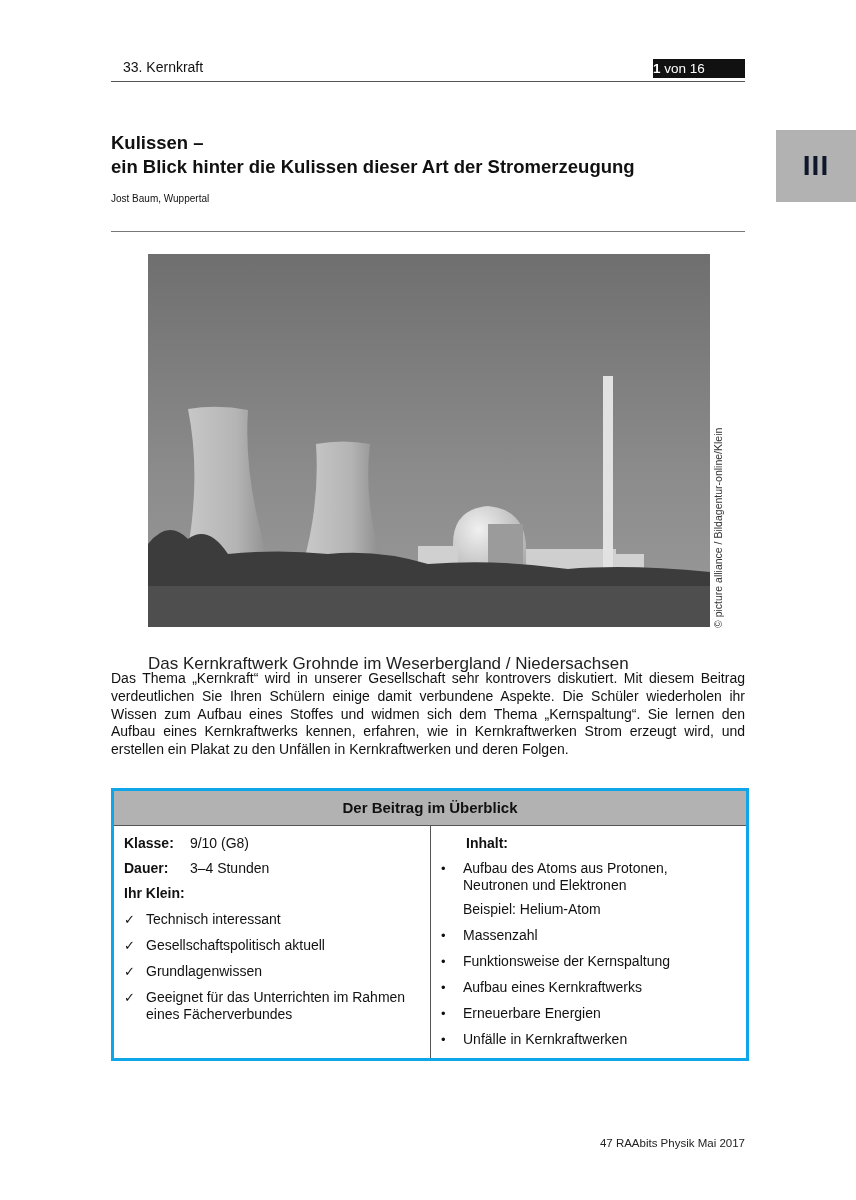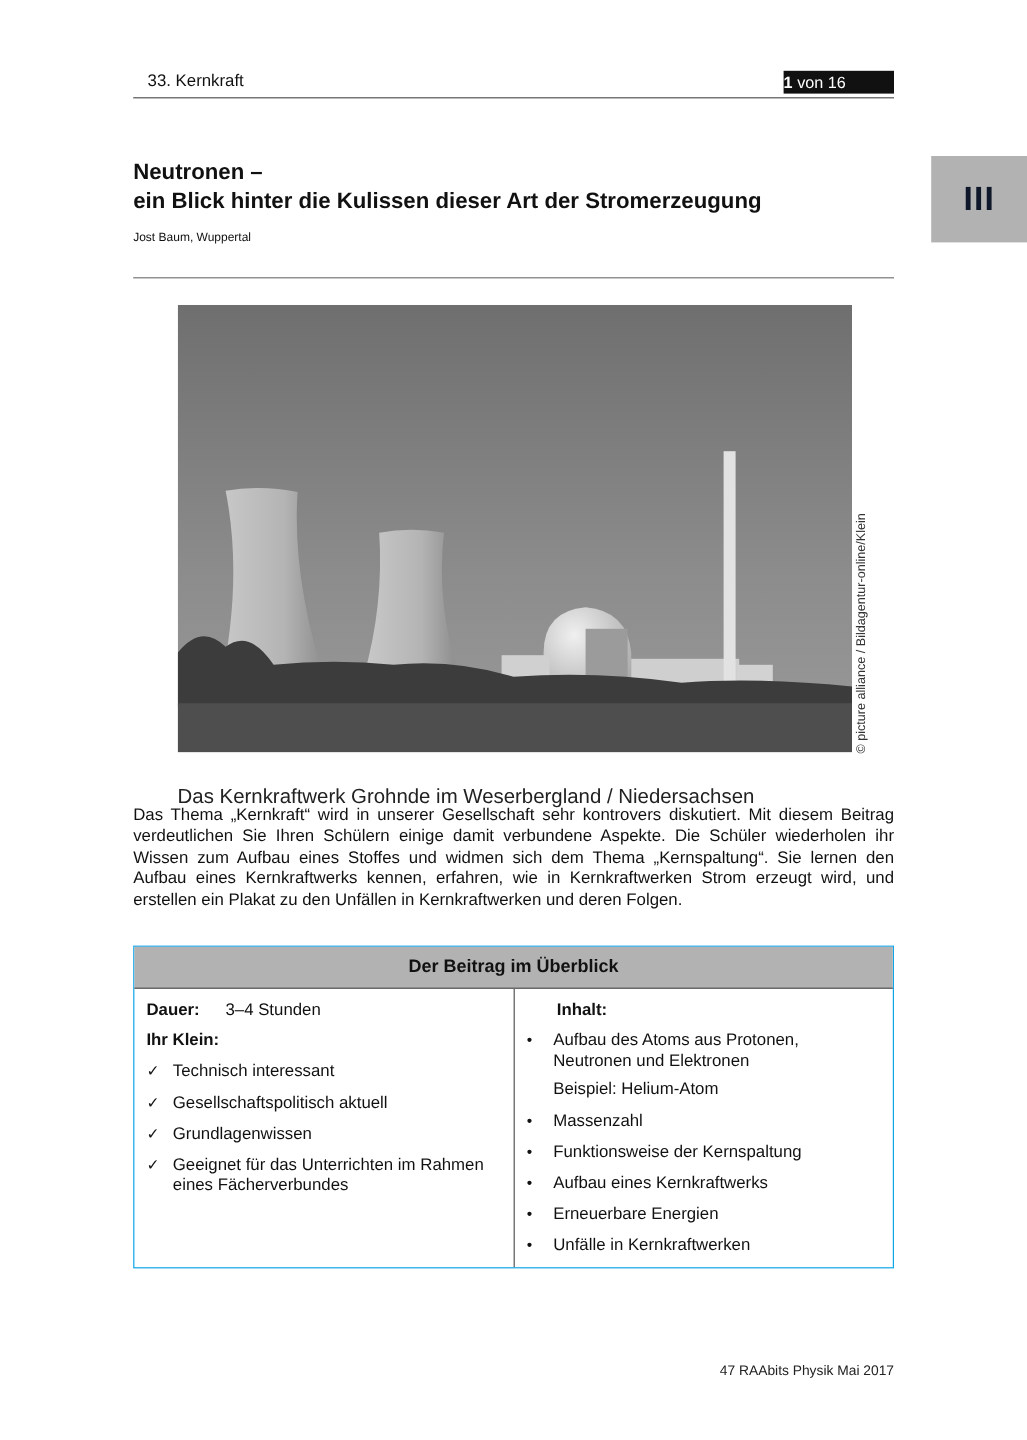--- a/index.html
+++ b/index.html
@@ -20,21 +20,21 @@
   .author { position: absolute; left: 111px; top: 193px; font-size: 10px; }
   .rule { position: absolute; left: 111px; top: 231px; width: 634px; height: 1px; background: #777; }
   .photo { position: absolute; left: 148px; top: 254px; width: 562px; height: 373px; overflow: hidden; }
   .credit { position: absolute; left: 712px; top: 628px; transform-origin: left top;
             transform: rotate(-90deg); font-size: 10.5px; color: #333; white-space: nowrap; width: 220px; }
   .caption { position: absolute; left: 148px; top: 630px; font-size: 17px; color: #222; margin-top: 24px; }
   .intro { position: absolute; left: 111px; top: 670px; width: 634px; font-size: 14px;
            line-height: 17.8px; text-align: justify; }
   .intro p { margin: 0; }
   .overview { position: absolute; left: 111px; top: 788px; width: 632px; height: 267px;
-              border: 1px solid #0ea5e9; }
+              border: 3px solid #0ea5e9; }
   .overview .head { height: 34px; background: #b2b2b2; border-bottom: 1px solid #555;
                     text-align: center; font-weight: bold; font-size: 15px; line-height: 34px; }
   .overview .cols { display: flex; height: 232px; }
   .overview .col { flex: 1; padding: 9px 10px 0 10px; font-size: 14px; }
   .overview .col.left { border-right: 1px solid #555; flex: 0 0 296px; }
   .kv { margin-bottom: 9px; }
   .kv .k { font-weight: bold; display: inline-block; width: 62px; }
   .plus-label { font-weight: bold; margin-bottom: 10px; }
   .li { display: flex; margin-bottom: 9px; line-height: 17px; }
   .li .mark { width: 22px; flex: 0 0 22px; font-size: 13px; }
@@ -46,21 +46,21 @@
 <body>
 
 <div class="header">
   <span class="chapter">33. Kernkraft</span>
   <span class="pagebox"><b>1</b> <span>von 16</span></span>
 </div>
 
 <div class="tab">III</div>
 
 <div class="title">
-  <div>Neutronen –</div>
+  <div>Kulissen –</div>
   <div>ein Blick hinter die Kulissen dieser Art der Stromerzeugung</div>
 </div>
 
 <div class="author">Jost Baum, Wuppertal</div>
 <div class="rule"></div>
 
 <div class="photo">
   <svg width="562" height="373" viewBox="0 0 562 373">
     <defs>
       <linearGradient id="sky" x1="0" y1="0" x2="0" y2="1">
@@ -96,20 +96,24 @@
 <div class="caption">Das Kernkraftwerk Grohnde im Weserbergland / Niedersachsen</div>
 
 <div class="intro">
   <p>Das Thema „Kernkraft“ wird in unserer Gesellschaft sehr kontrovers diskutiert. Mit diesem Beitrag verdeutlichen Sie Ihren Schülern einige damit verbundene Aspekte. Die Schüler wiederholen ihr Wissen zum Aufbau eines Stoffes und widmen sich dem Thema „Kernspaltung“. Sie lernen den Aufbau eines Kernkraftwerks kennen, erfahren, wie in Kernkraftwerken Strom erzeugt wird, und erstellen ein Plakat zu den Unfällen in Kernkraftwerken und deren Folgen.</p>
 </div>
 
 <div class="overview">
   <div class="head">Der Beitrag im Überblick</div>
   <div class="cols">
     <div class="col left">
+      <div class="kv">
+        <span class="k">Klasse:</span>
+        <span>9/10 (G8)</span>
+      </div>
       <div class="kv">
         <span class="k">Dauer:</span>
         <span>3–4 Stunden</span>
       </div>
       <div class="plus-label">Ihr Klein:</div>
       <div class="li">
         <span class="mark">✓</span>
         <span>Technisch interessant</span>
       </div>
       <div class="li">

